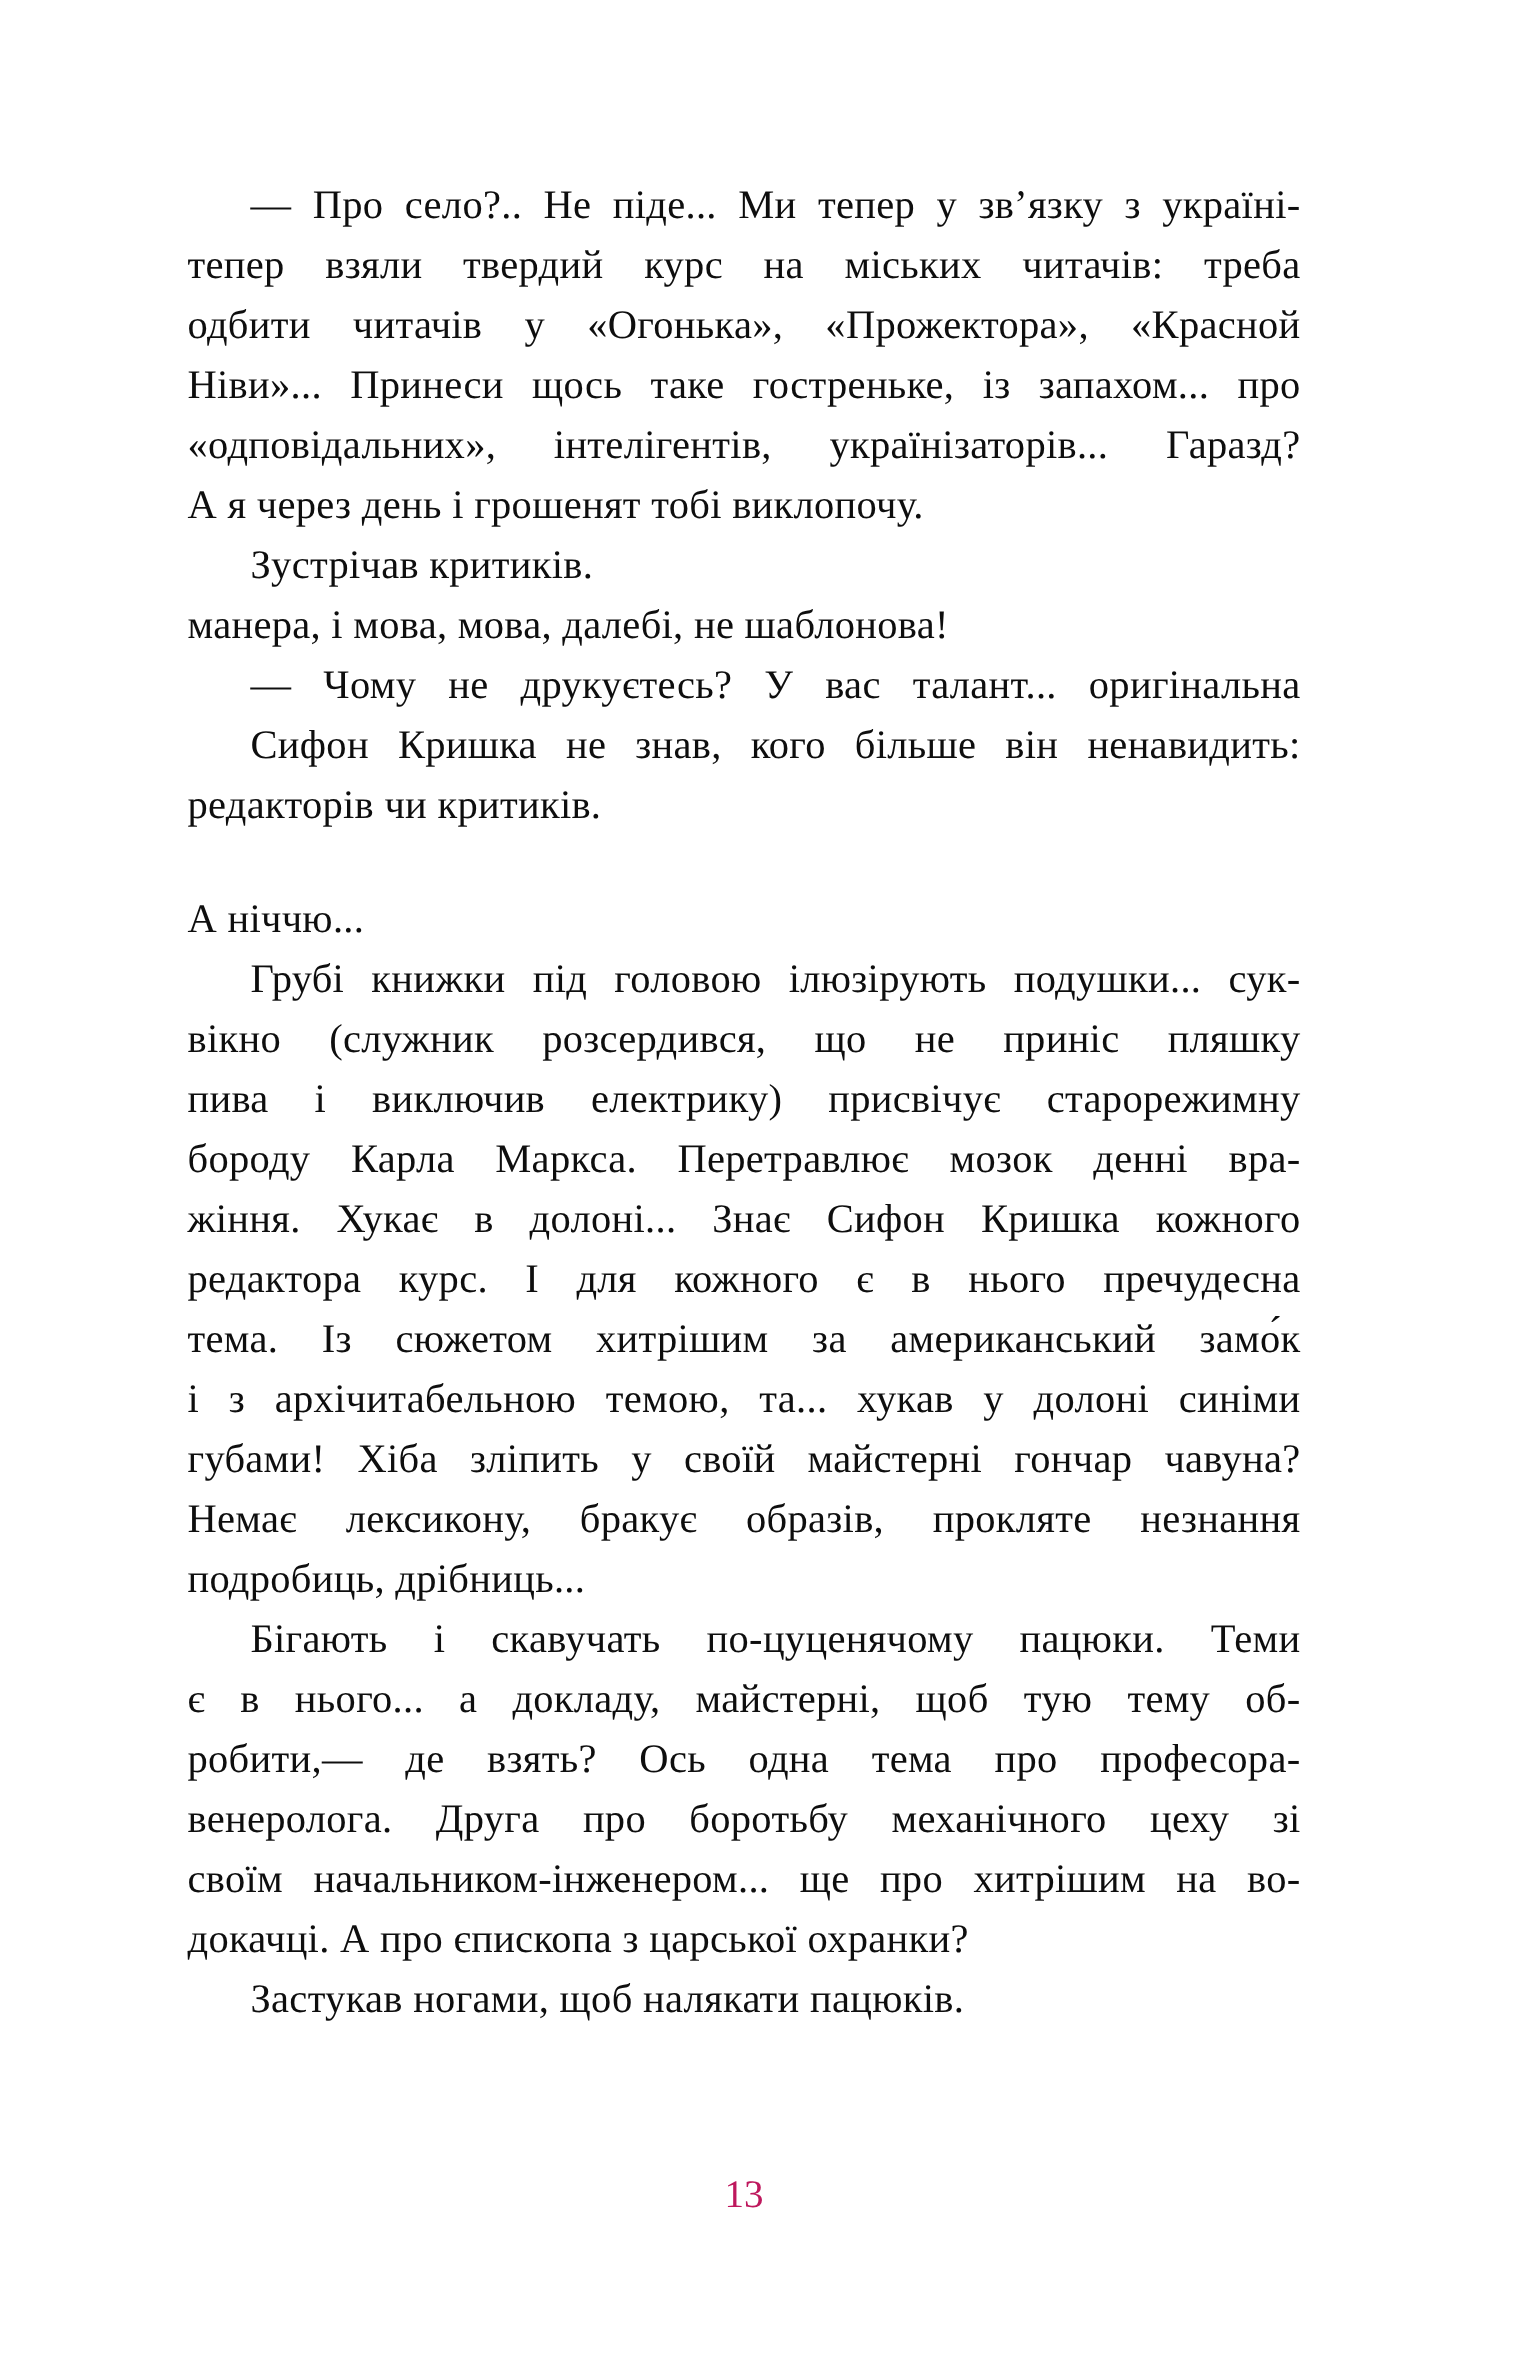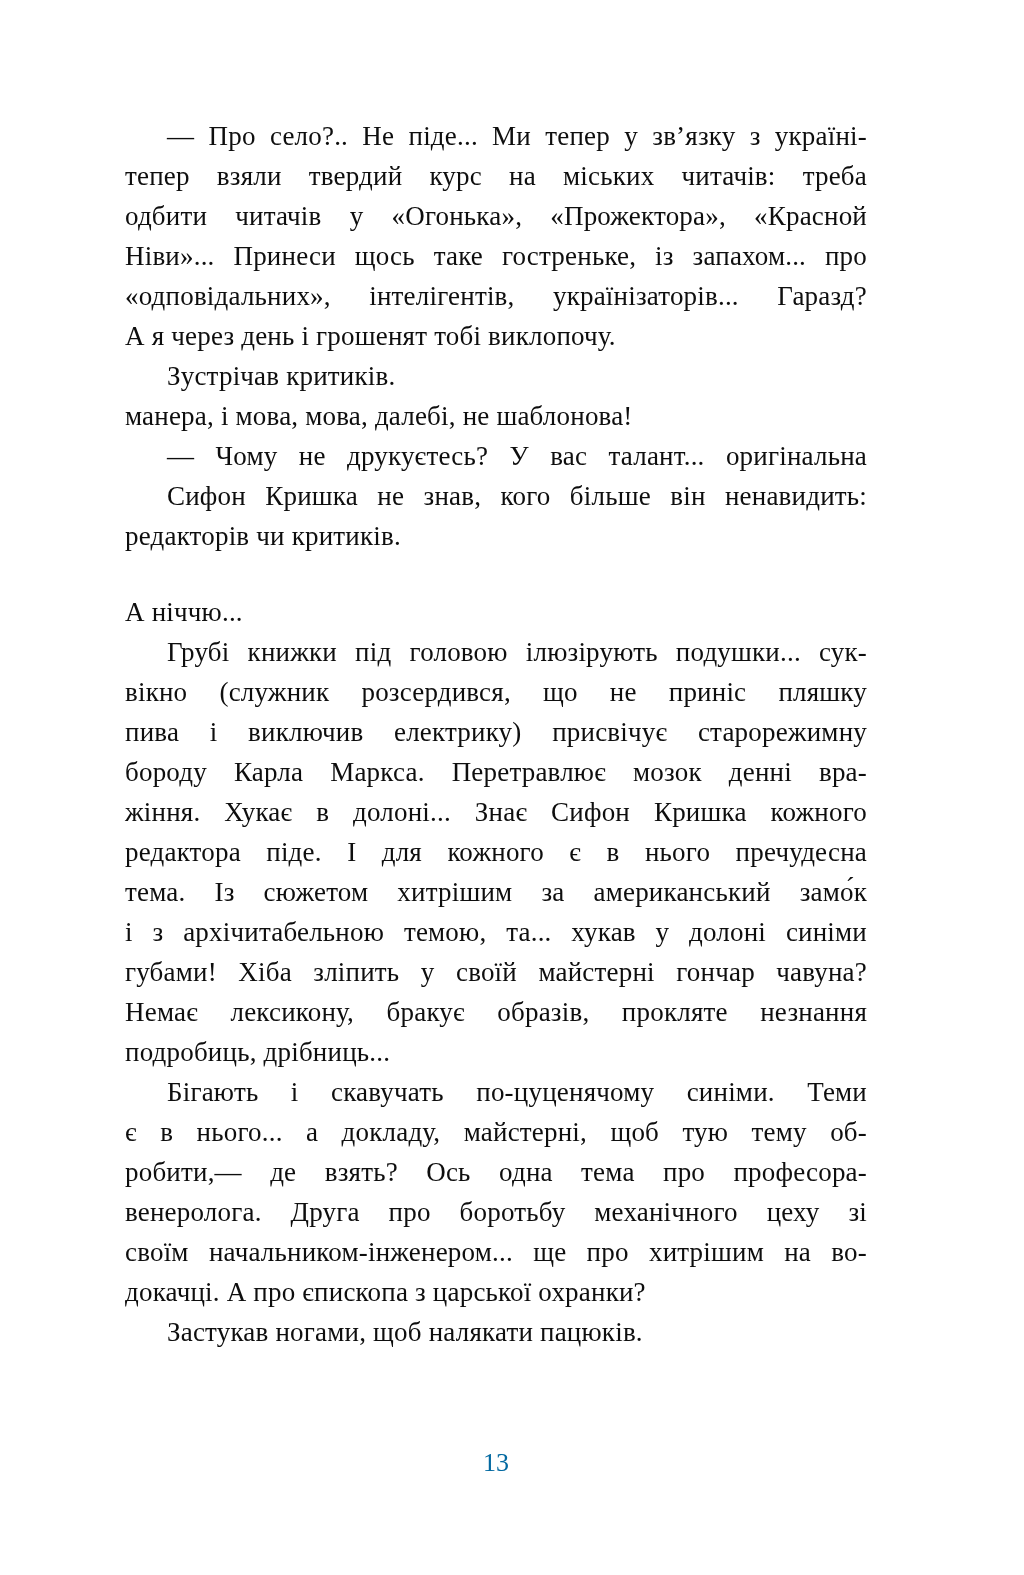--- a/index.html
+++ b/index.html
@@ -43,21 +43,21 @@
     margin-top: 36px;
   }
   .page-number {
     position: absolute;
     left: 125px;
     top: 1448px;
     width: 742px;
     text-align: center;
     font-size: 26px;
     line-height: 30px;
-    color: #0369a1;
+    color: #be185d;
   }
 </style>
 </head>
 <body>
 
 <div class="book-page">
   <div class="text-block" id="text-block">
       <div class="text-line indent">— Про село?.. Не піде... Ми тепер у зв’язку з україні-</div>
       <div class="text-line">тепер взяли твердий курс на міських читачів: треба</div>
       <div class="text-line">одбити читачів у «Огонька», «Прожектора», «Красной</div>
@@ -68,27 +68,27 @@
       <div class="text-line last">манера, і мова, мова, далебі, не шаблонова!</div>
       <div class="text-line indent">— Чому не друкуєтесь? У вас талант... оригінальна</div>
       <div class="text-line indent">Сифон Кришка не знав, кого більше він ненавидить:</div>
       <div class="text-line last">редакторів чи критиків.</div>
       <div class="text-line last space-before">А ніччю...</div>
       <div class="text-line indent">Грубі книжки під головою ілюзірують подушки... сук-</div>
       <div class="text-line">вікно (служник розсердився, що не приніс пляшку</div>
       <div class="text-line">пива і виключив електрику) присвічує старорежимну</div>
       <div class="text-line">бороду Карла Маркса. Перетравлює мозок денні вра-</div>
       <div class="text-line">жіння. Хукає в долоні... Знає Сифон Кришка кожного</div>
-      <div class="text-line">редактора піде. І для кожного є в нього пречудесна</div>
+      <div class="text-line">редактора курс. І для кожного є в нього пречудесна</div>
       <div class="text-line">тема. Із сюжетом хитрішим за американський замо́к</div>
       <div class="text-line">і з архічитабельною темою, та... хукав у долоні синіми</div>
       <div class="text-line">губами! Хіба зліпить у своїй майстерні гончар чавуна?</div>
       <div class="text-line">Немає лексикону, бракує образів, прокляте незнання</div>
       <div class="text-line last">подробиць, дрібниць...</div>
-      <div class="text-line indent">Бігають і скавучать по-цуценячому синіми. Теми</div>
+      <div class="text-line indent">Бігають і скавучать по-цуценячому пацюки. Теми</div>
       <div class="text-line">є в нього... а докладу, майстерні, щоб тую тему об-</div>
       <div class="text-line">робити,— де взять? Ось одна тема про професора-</div>
       <div class="text-line">венеролога. Друга про боротьбу механічного цеху зі</div>
       <div class="text-line">своїм начальником-інженером... ще про хитрішим на во-</div>
       <div class="text-line last">докачці. А про єпископа з царської охранки?</div>
       <div class="text-line indent last">Застукав ногами, щоб налякати пацюків.</div>
     </div>
   <div class="page-number">13</div>
 </div>
 

